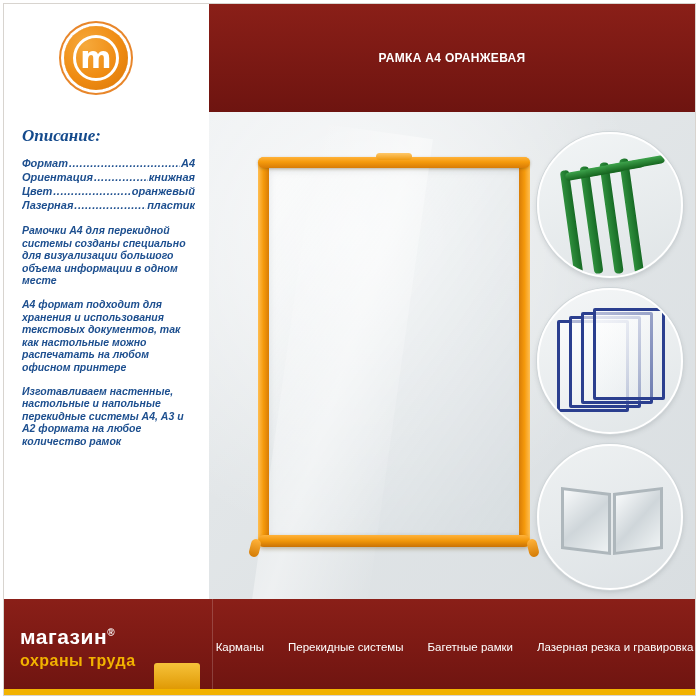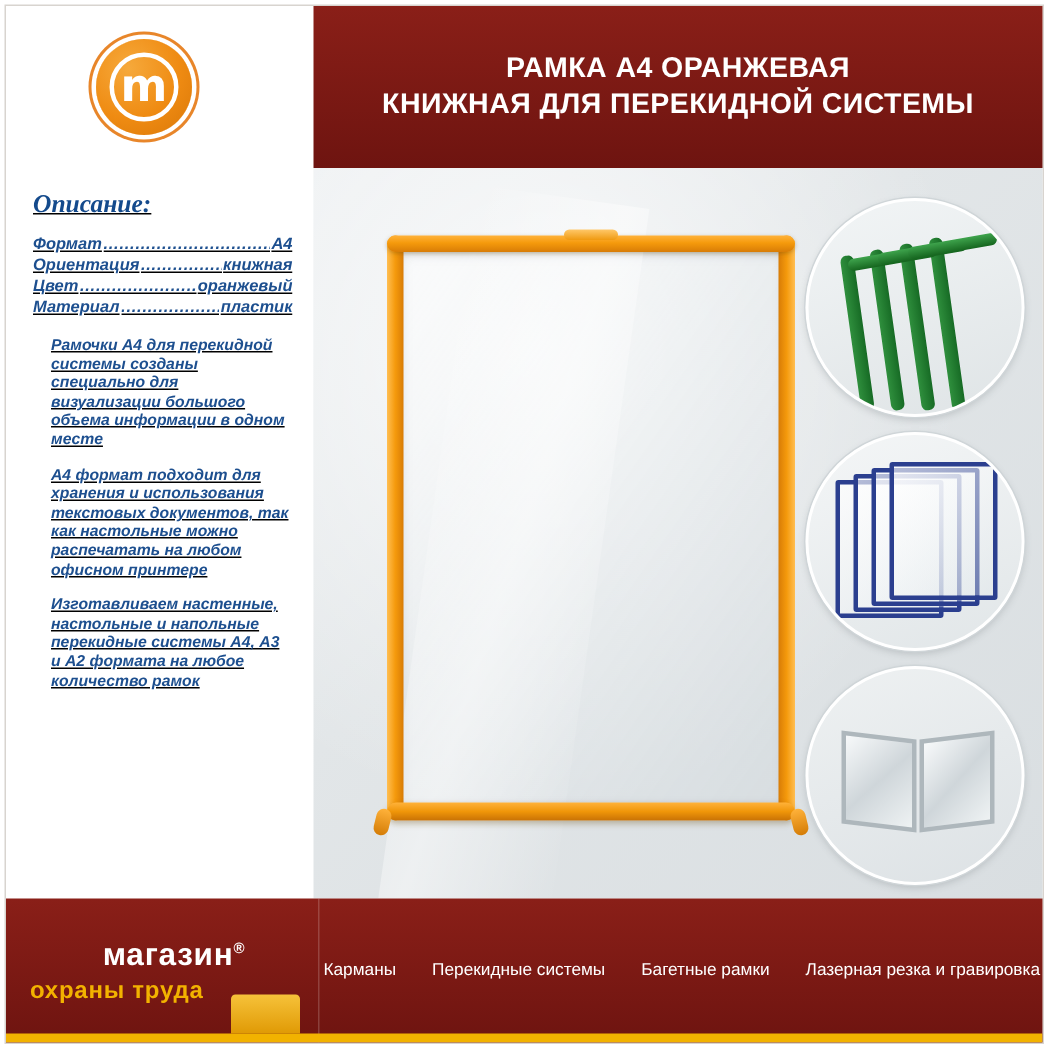--- a/index.html
+++ b/index.html
@@ -78,37 +78,36 @@
     position: absolute;
     left: 205px; top: 0;
     width: 486px; height: 108px;
     display: flex;
     flex-direction: column;
     align-items: center;
     justify-content: center;
   }
   .header-titles .t1, .header-titles .t2 {
     color: #ffffff;
-    font-size: 19px;
+    font-size: 12px;
     font-weight: bold;
     letter-spacing: 0.3px;
     line-height: 24px;
     text-align: center;
     white-space: nowrap;
   }
 
   
   .left-col {
     position: absolute;
     left: 4px; top: 112px;
     width: 205px; height: 487px;
     background: #ffffff;
     box-sizing: border-box;
     padding: 14px 14px 0 18px;
-    text-decoration: underline;
   }
   .desc-title {
     color: #144a8c;
     font-size: 17px;
     font-style: italic;
     font-weight: bold;
     margin: 0 0 10px 0;
     font-family: "Liberation Serif", serif;
   }
   .spec-list {
@@ -133,21 +132,21 @@
     color: #1d4f8f;
     margin: 0 1px;
   }
   .spec-row .v { flex: 0 0 auto; }
   .para {
     font-size: 10.5px;
     font-style: italic;
     font-weight: bold;
     color: #1d4f8f;
     line-height: 12.6px;
-    margin: 0 0 11px 12px;
+    margin: 0 0 11px 0;
   }
 
   
   .main-image {
     position: absolute;
     left: 209px; top: 112px;
     width: 486px; height: 487px;
     background: linear-gradient(135deg, #eceff1 0%, #e2e6e8 40%, #d9dee1 100%);
     overflow: hidden;
   }
@@ -305,21 +304,20 @@
     padding-left: 8px;
     box-sizing: border-box;
   }
   .footer-logo .l1 {
     color: #ffffff;
     font-size: 21px;
     font-weight: bold;
     line-height: 24px;
     letter-spacing: 0.5px;
     position: relative;
-    text-align: center;
   }
   .footer-logo .l1 .reg {
     font-size: 10px;
     vertical-align: super;
   }
   .footer-logo .l2 {
     color: #f2b200;
     font-size: 16px;
     font-weight: bold;
     line-height: 24px;
@@ -371,21 +369,20 @@
   <div class="frame-border"></div>
 
   <div class="header">
     <div class="header-logo-panel">
       <div class="logo-circle">
         <div class="logo-m">m</div>
       </div>
     </div>
     <div class="header-titles">
       <div class="t1">РАМКА А4 ОРАНЖЕВАЯ</div>
-      <div class="t2">КНИЖНАЯ ДЛЯ ПЕРЕКИДНОЙ СИСТЕМЫ</div>
     </div>
   </div>
 
   <div class="left-col">
     <div class="desc-title">Описание:</div>
 
     <div class="spec-list">
       <div class="spec-row">
         <span class="k">Формат</span>
         <span class="dots">........................................</span>
@@ -395,21 +392,21 @@
         <span class="k">Ориентация</span>
         <span class="dots">........................................</span>
         <span class="v">книжная</span>
       </div>
       <div class="spec-row">
         <span class="k">Цвет</span>
         <span class="dots">........................................</span>
         <span class="v">оранжевый</span>
       </div>
       <div class="spec-row">
-        <span class="k">Материал</span>
+        <span class="k">Лазерная</span>
         <span class="dots">........................................</span>
         <span class="v">пластик</span>
       </div>
     </div>
 
     <p class="para">Рамочки А4 для перекидной системы созданы специально для визуализации большого объема информации в одном месте</p>
     <p class="para">А4 формат подходит для хранения и использования текстовых документов, так как настольные можно распечатать на любом офисном принтере</p>
     <p class="para">Изготавливаем настенные, настольные и напольные перекидные системы А4, А3 и А2 формата на любое количество рамок</p>
   </div>
 

